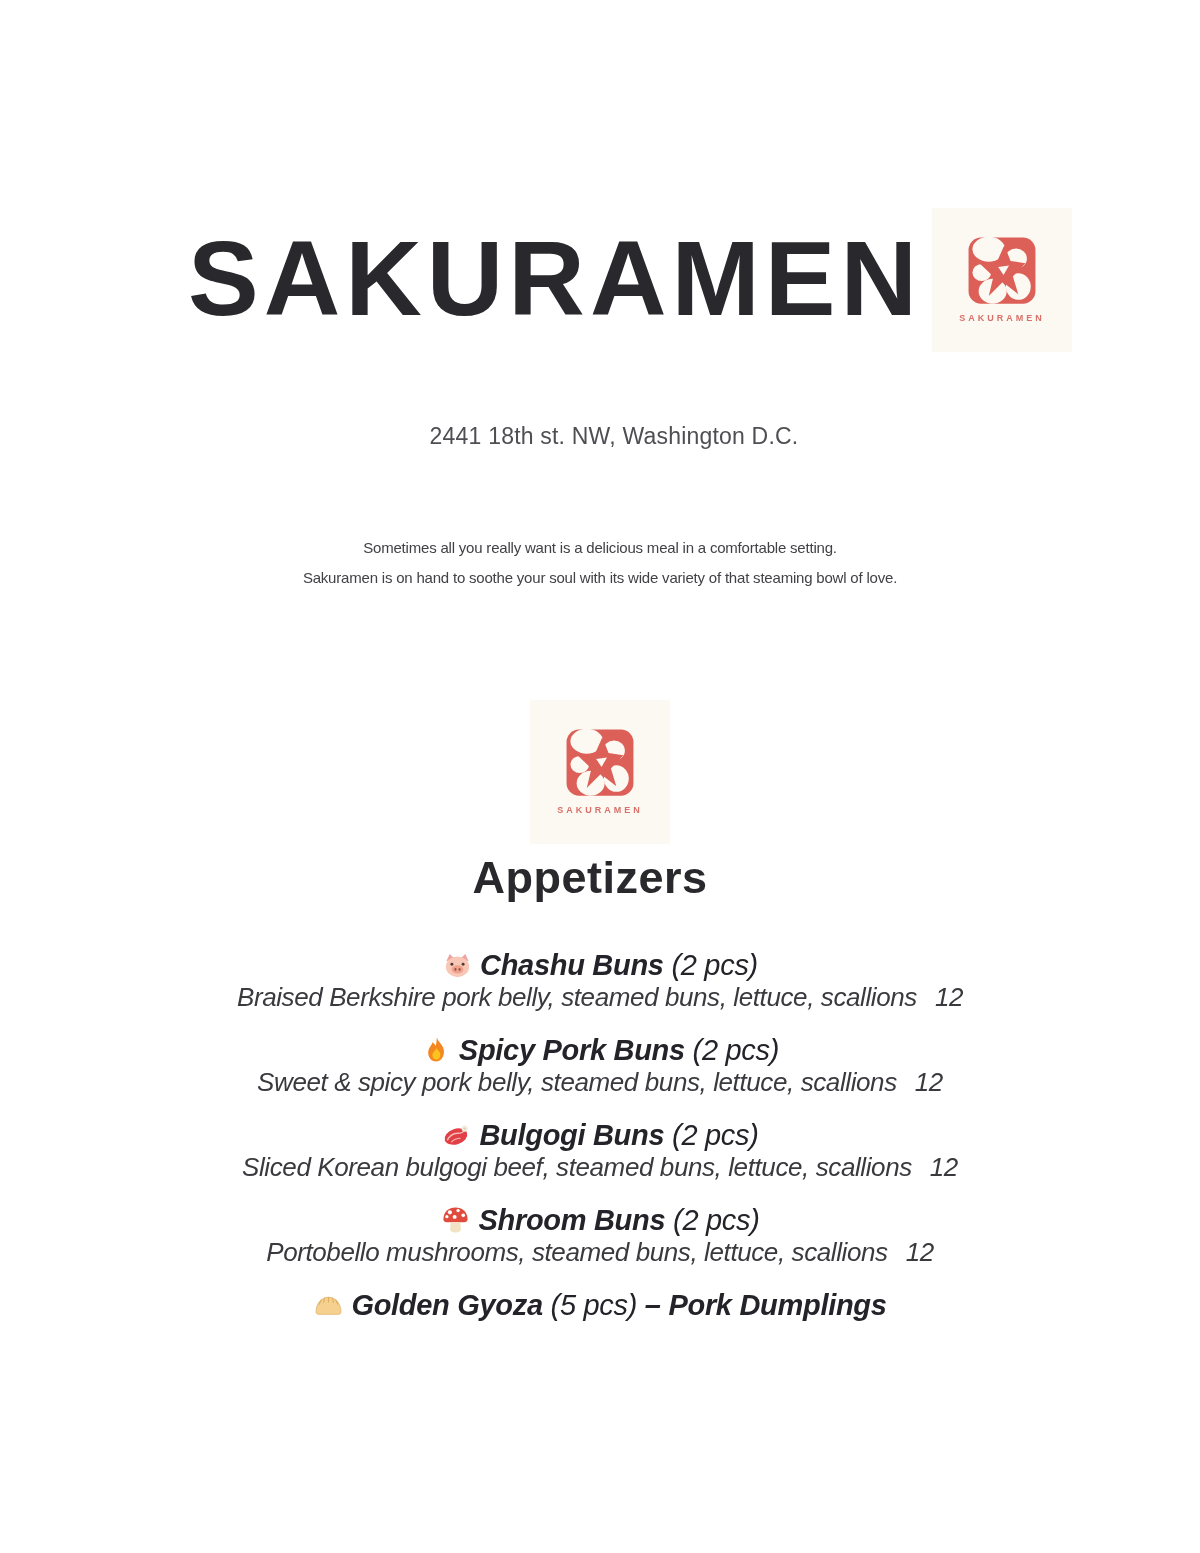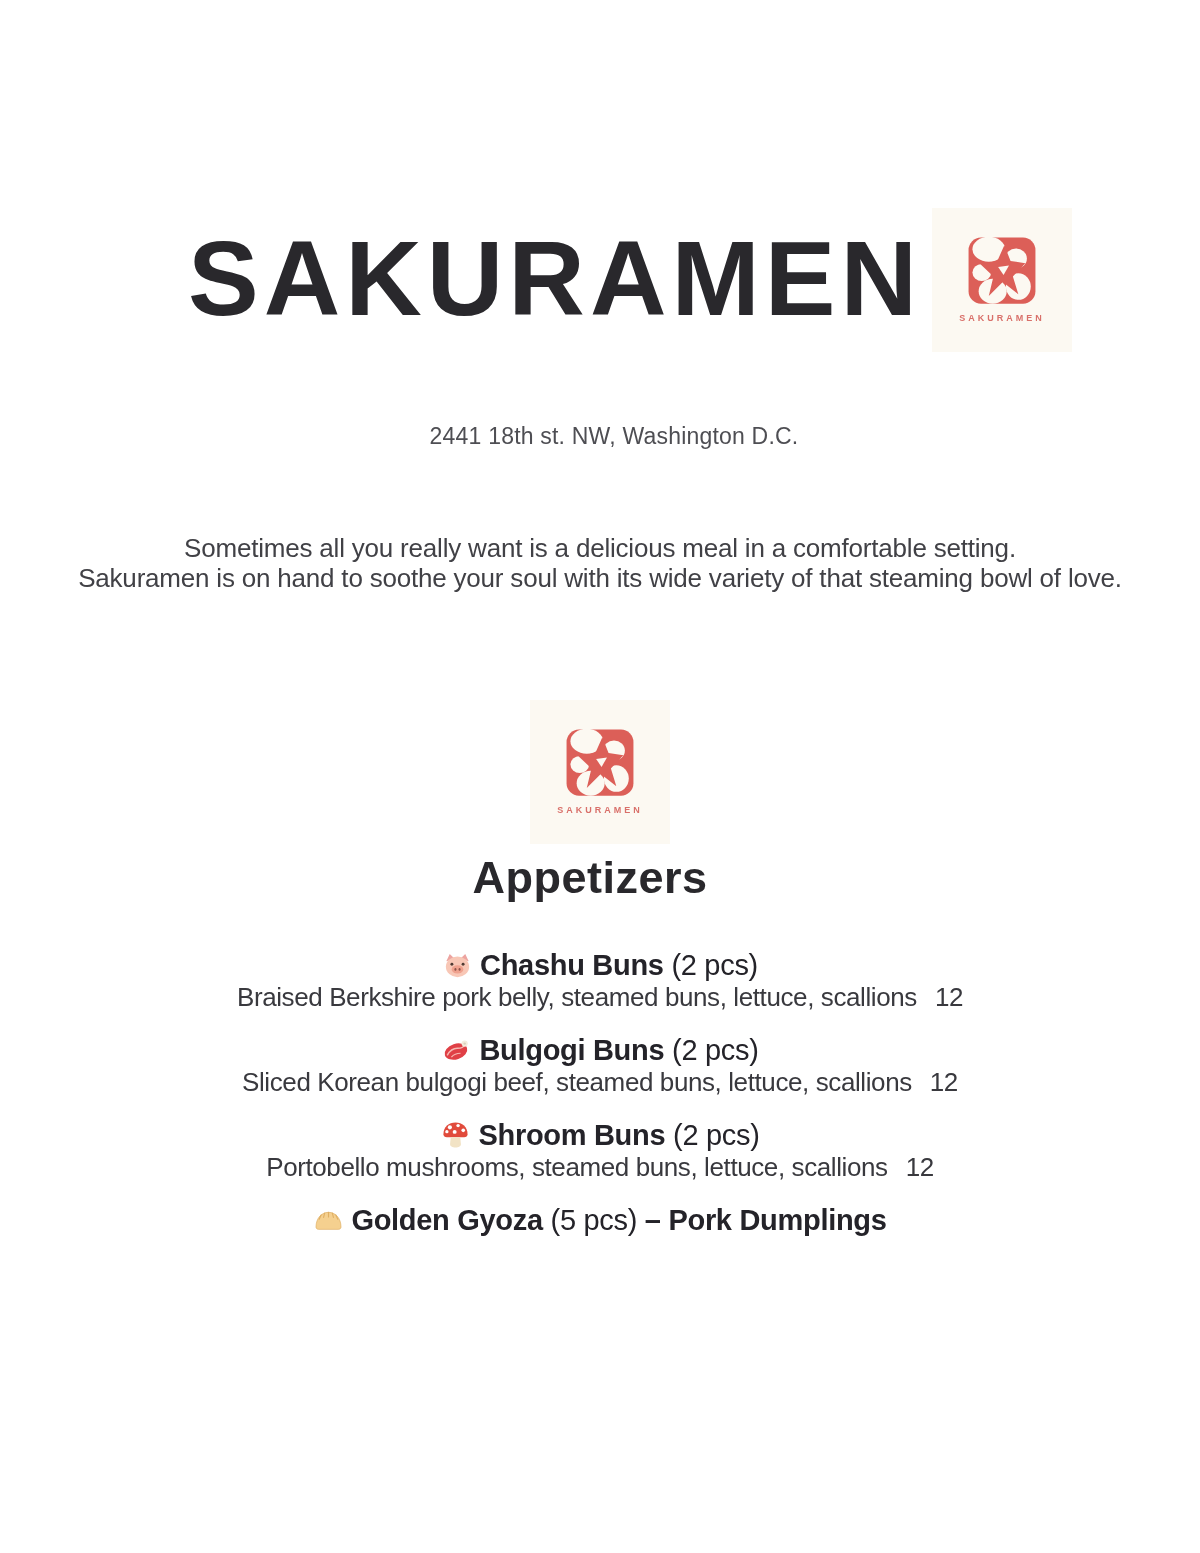--- a/index.html
+++ b/index.html
@@ -82,21 +82,21 @@
     transform: translateX(14px);
   }
 
   
   .intro {
     position: absolute;
     top: 533px;
     left: 0;
     width: 100%;
     text-align: center;
-    font-size: 26px;
+    font-size: 15px;
     line-height: 30px;
     letter-spacing: -0.2px;
     color: #414146;
   }
 
   
   .section-logo {
     position: absolute;
     top: 700px;
     left: 50%;
@@ -119,21 +119,21 @@
   }
 
   
   .menu-items {
     position: absolute;
     top: 948px;
     left: 0;
     width: 100%;
     text-align: center;
   }
-  .menu-item { margin-bottom: 20px; }
+  .menu-item { margin-bottom: 20px; font-style: italic; }
   .item-title {
     font-size: 29px;
     line-height: 34px;
     font-weight: 700;
     letter-spacing: -0.3px;
     color: #242329;
     white-space: nowrap;
   }
   .item-qty { font-weight: 400; }
   .item-suffix { font-weight: 700; }
@@ -256,20 +256,31 @@
         <span class="item-icon"><svg>
               <use href="#pig"></use>
             </svg></span><span class="item-name">Chashu Buns</span>
         <span class="item-qty">(2 pcs)</span>
       </div>
       <div class="item-desc-line">
         <span>Braised Berkshire pork belly, steamed buns, lettuce, scallions</span><span class="item-price">12</span>
       </div>
     </div>
 
+    <div class="menu-item">
+      <div class="item-title">
+        <span class="item-icon"><svg>
+              <use href="#fire"></use>
+            </svg></span><span class="item-name">Spicy Pork Buns</span>
+        <span class="item-qty">(2 pcs)</span>
+      </div>
+      <div class="item-desc-line">
+        <span>Sweet &amp; spicy pork belly, steamed buns, lettuce, scallions</span><span class="item-price">12</span>
+      </div>
+    </div>
 
     <div class="menu-item">
       <div class="item-title">
         <span class="item-icon"><svg>
               <use href="#meat"></use>
             </svg></span><span class="item-name">Bulgogi Buns</span>
         <span class="item-qty">(2 pcs)</span>
       </div>
       <div class="item-desc-line">
         <span>Sliced Korean bulgogi beef, steamed buns, lettuce, scallions</span><span class="item-price">12</span>

